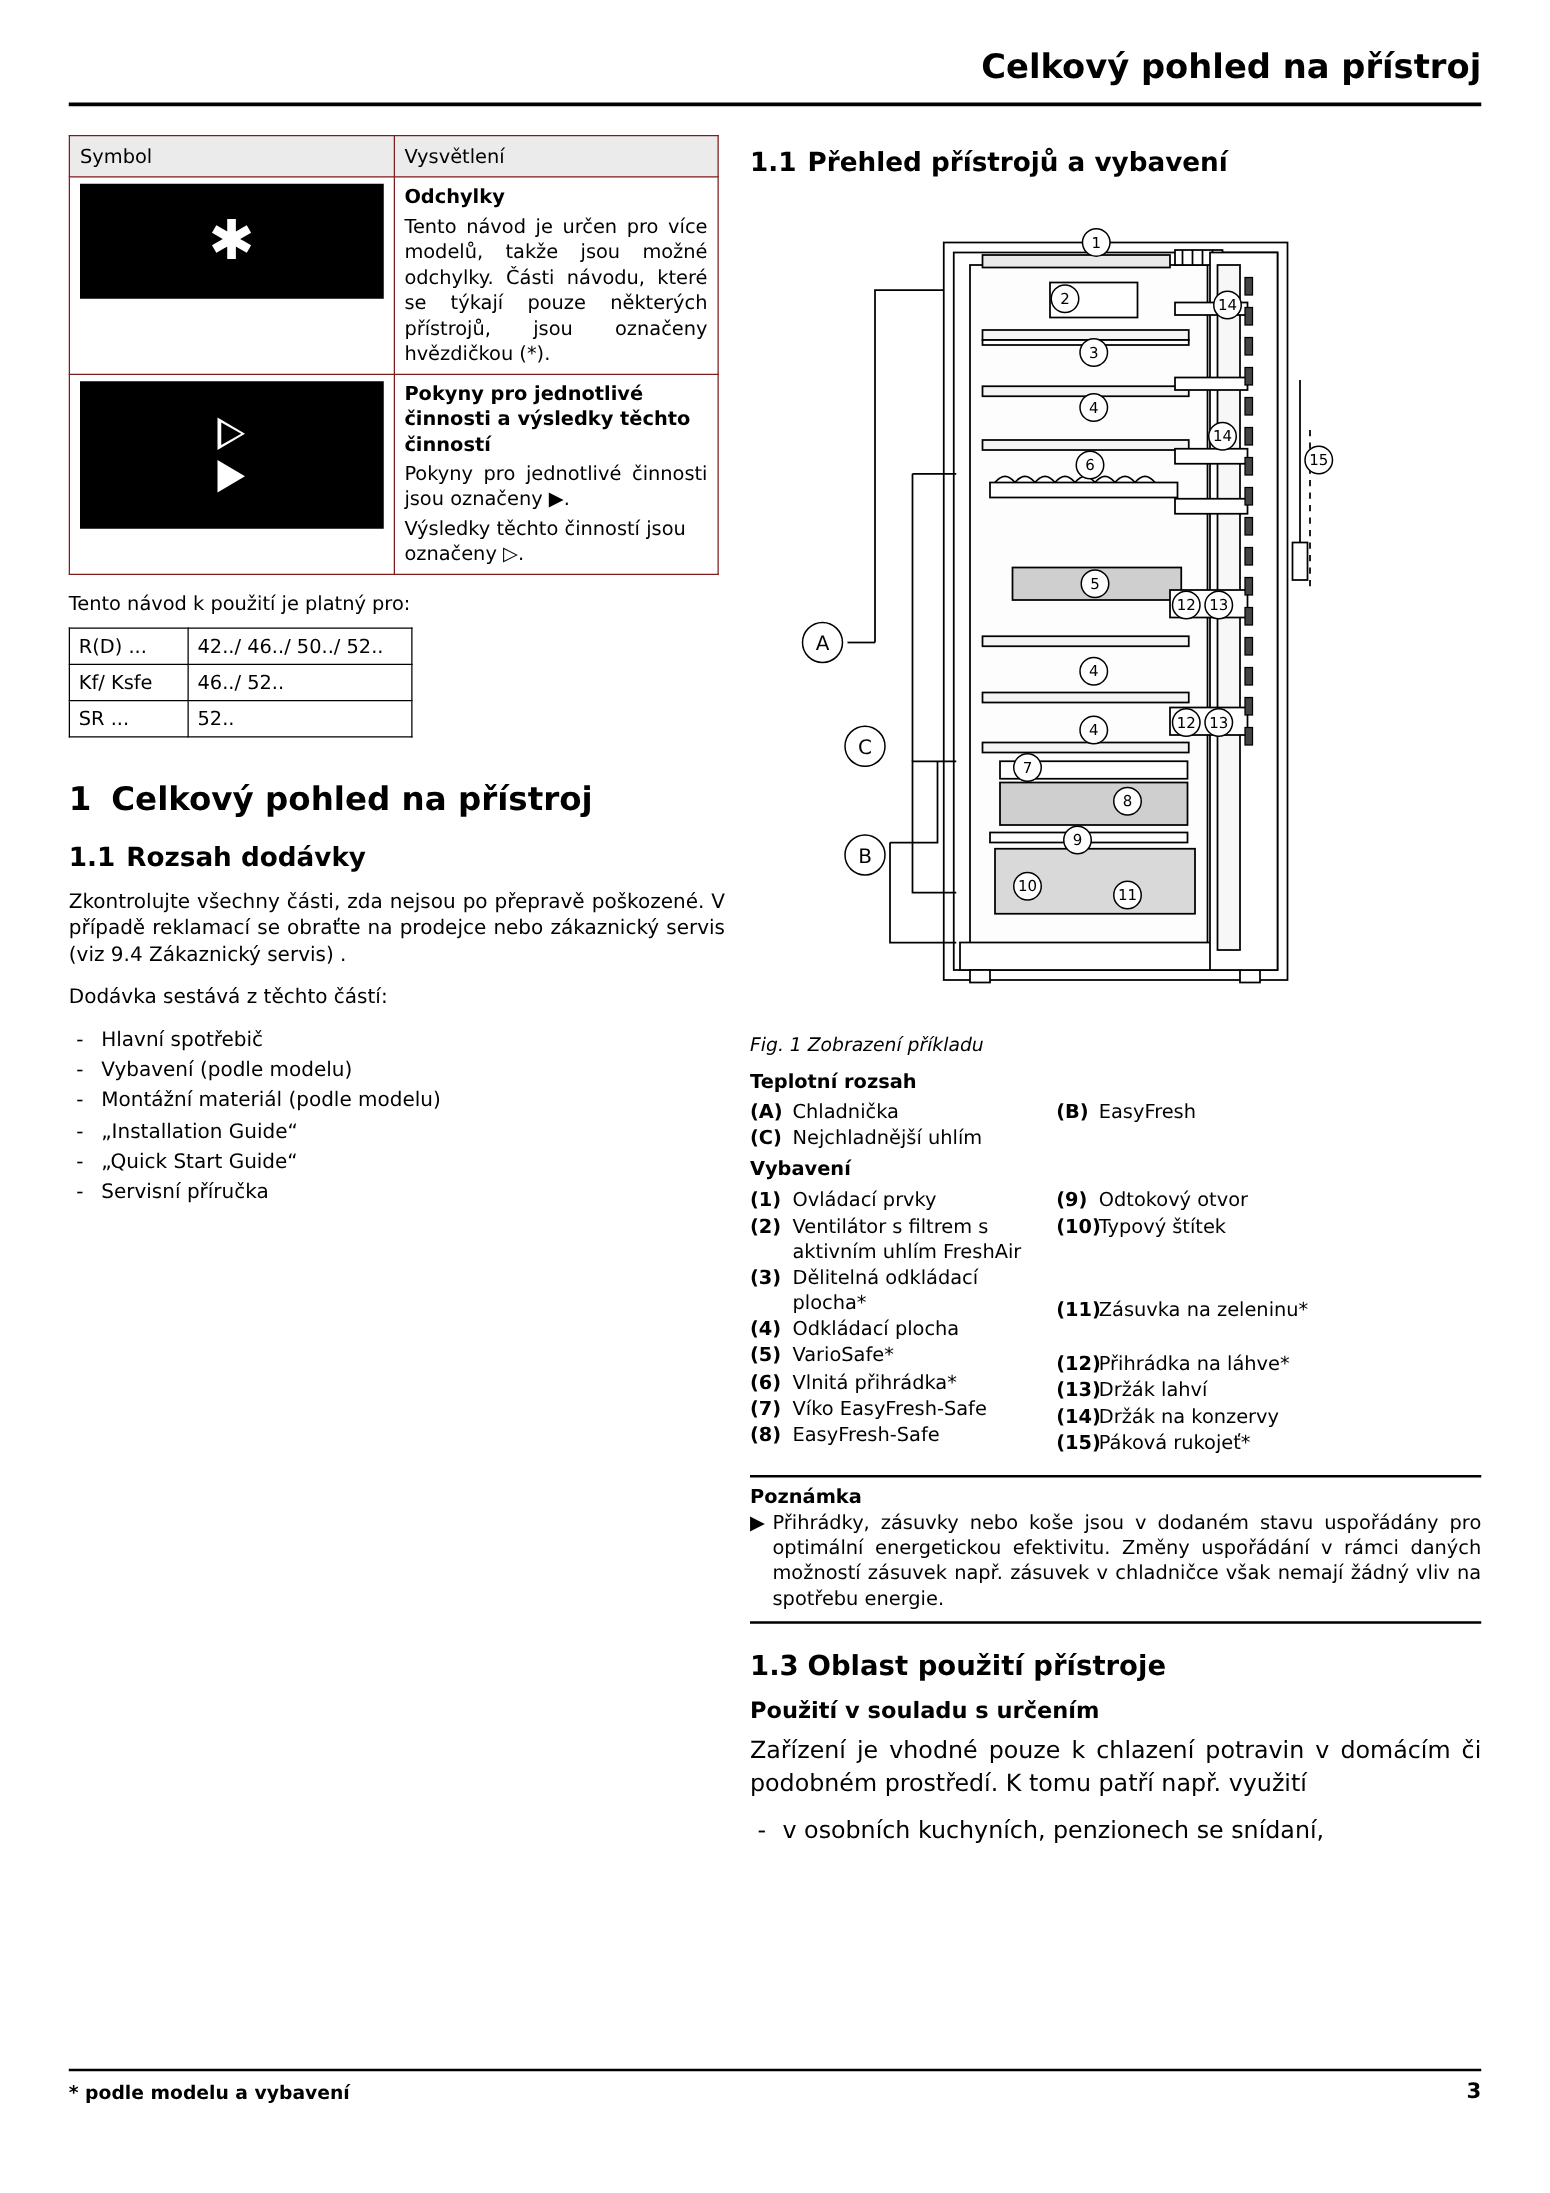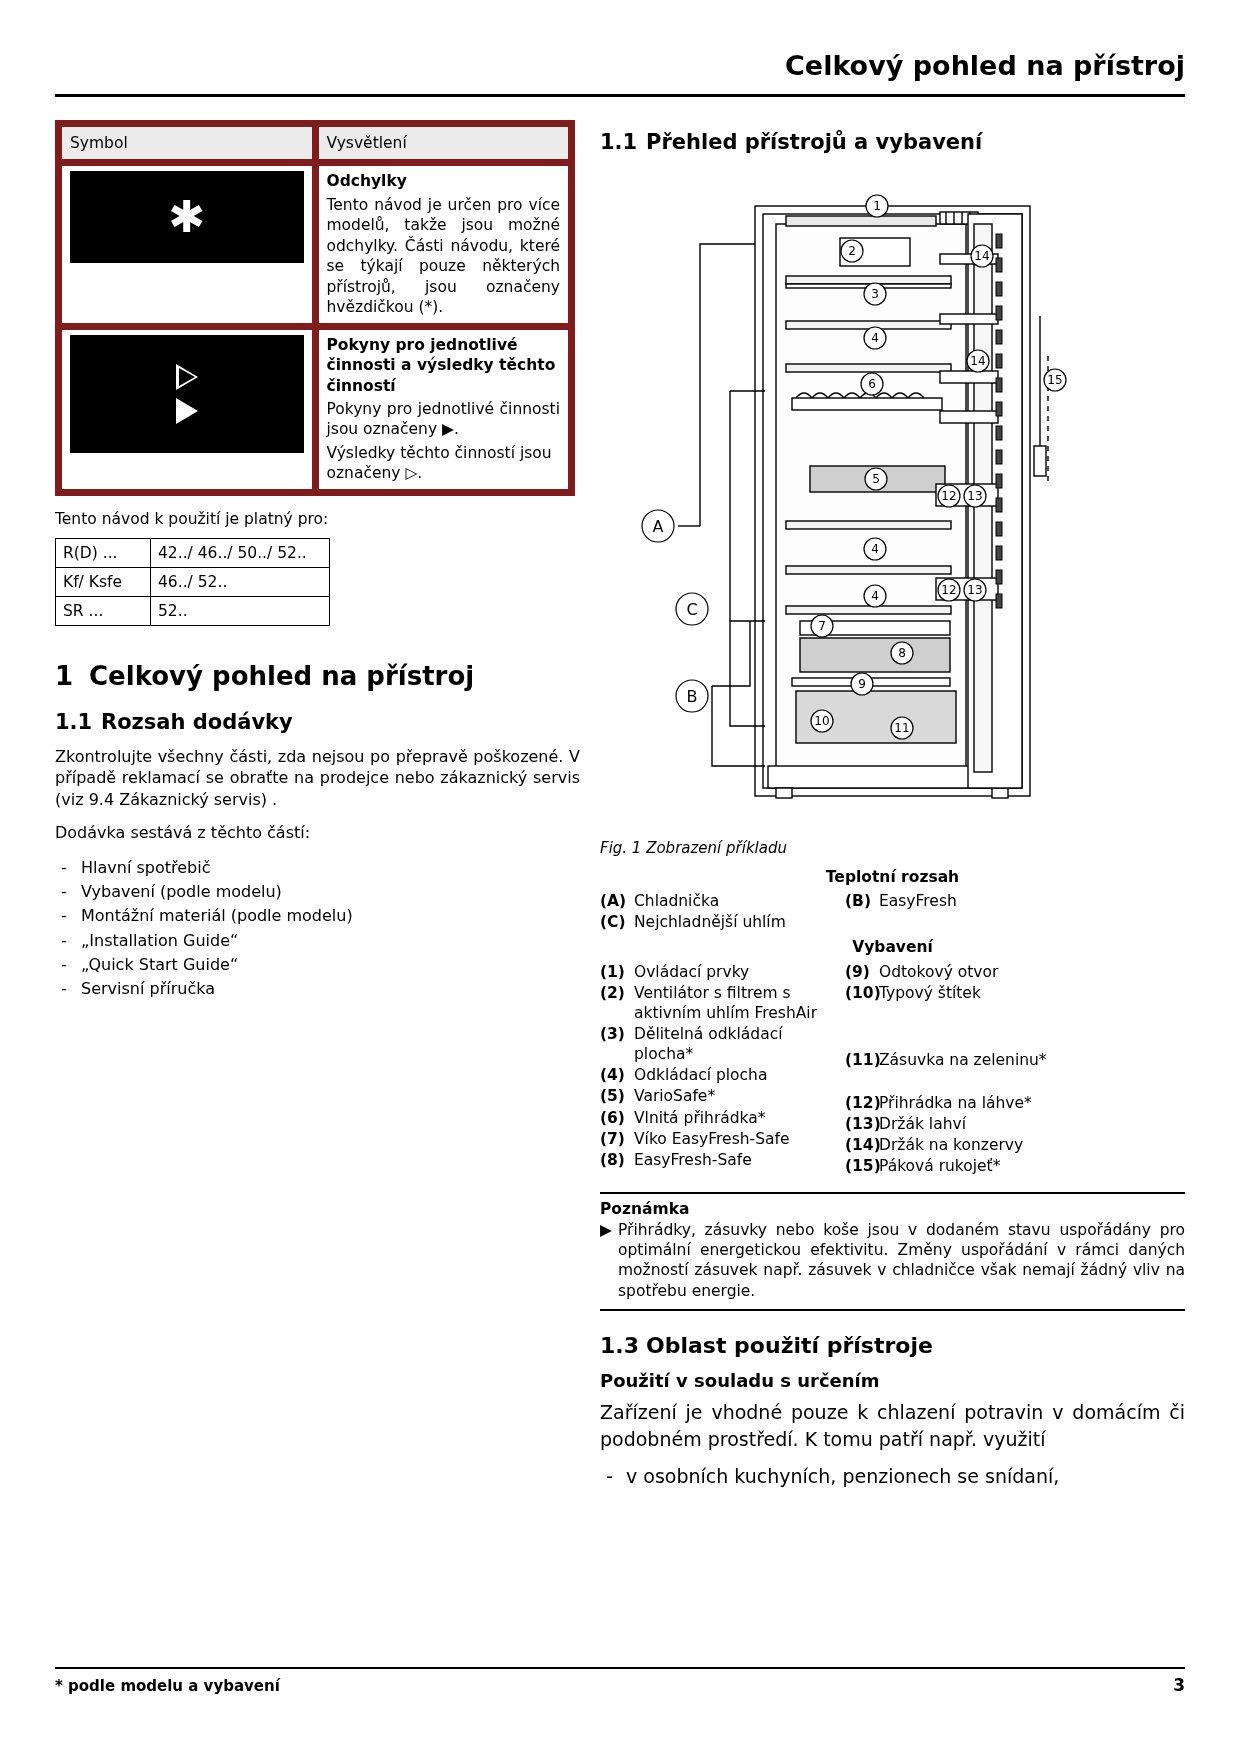--- a/index.html
+++ b/index.html
@@ -9,21 +9,21 @@
   }
   body {
     width: 1240px;
     height: 1754px;
     position: relative;
     font-family: "DejaVu Sans", sans-serif;
     color: #000;
   }
   .page {
     position: absolute;
-    left: 0; top: 12px;
+    left: 0; top: 0;
     width: 1240px;
     height: 1358px;
   }
   
   .header {
     position: absolute;
     left: 55px; top: 38px;
     width: 1130px;
     text-align: right;
   }
@@ -70,21 +70,21 @@
     left: 600px; top: 100px;
     width: 585px;
   }
   
   table.symbols {
     border-collapse: collapse;
     width: 520px;
     table-layout: fixed;
   }
   table.symbols td, table.symbols th {
-    border: 7px solid #7f1d1d;
+    border: 1px solid #7f1d1d;
     vertical-align: top;
     padding: 5px 8px;
     font-size: 15.5px;
     line-height: 1.32;
     text-align: left;
   }
   table.symbols thead td {
     background: #ebebeb;
     font-size: 15.5px;
     padding: 6px 8px;
@@ -217,21 +217,20 @@
     font-size: 15px;
     font-style: italic;
     margin-top: 8px;
   }
   .legend {
     margin-top: 10px;
     font-size: 15.5px;
     line-height: 1.3;
   }
   .legend-head {
-    text-align: center;
     font-weight: bold;
     margin: 4px 0 4px 0;
     font-size: 15.5px;
   }
   .legend-grid {
     display: grid;
     grid-template-columns: 235px 1fr;
     column-gap: 10px;
   }
   .legend-item {

